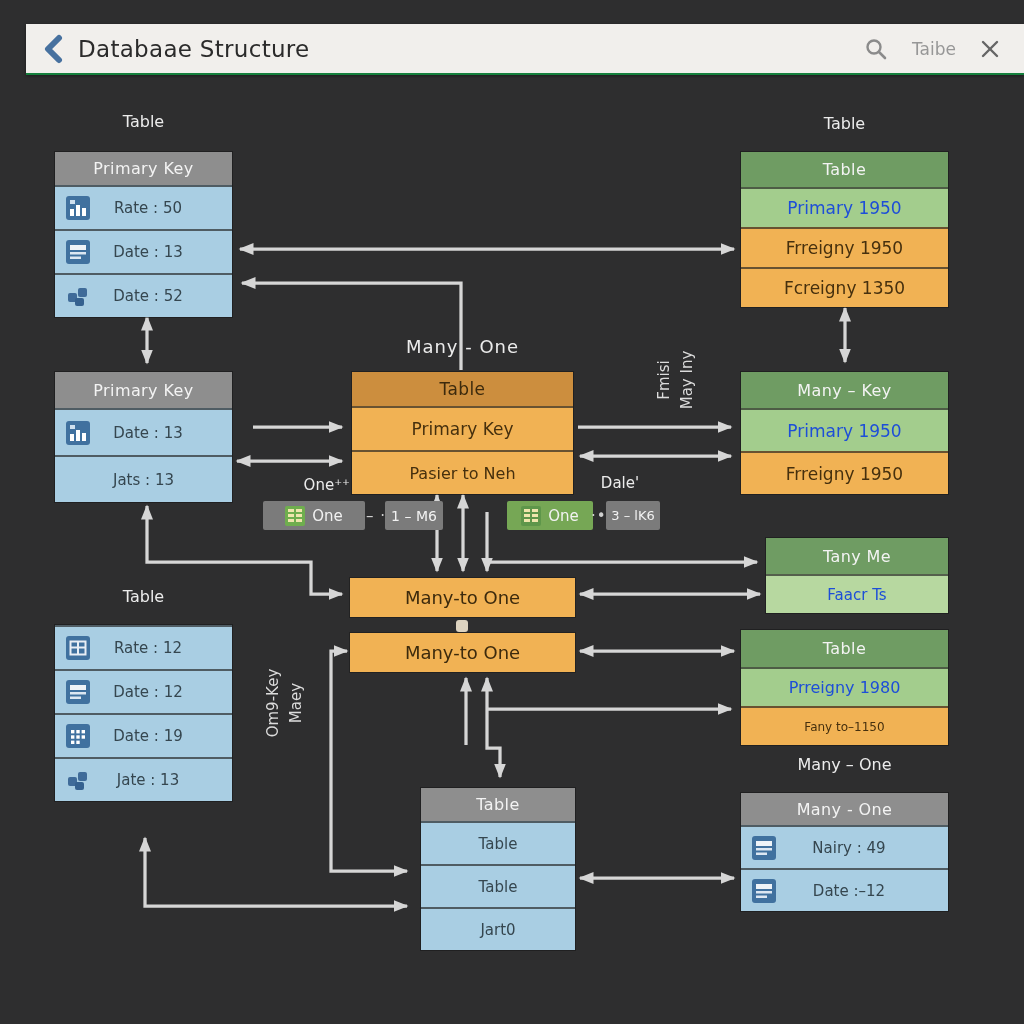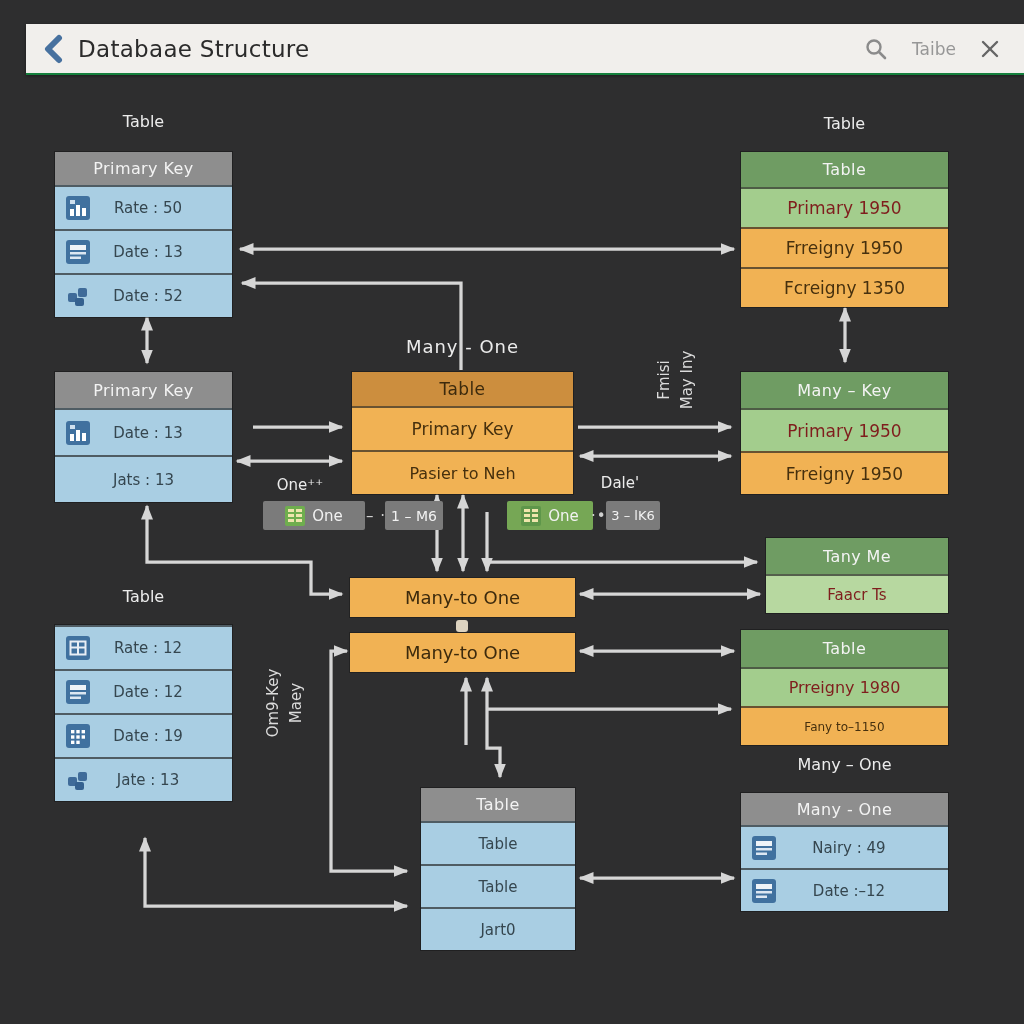--- a/index.html
+++ b/index.html
@@ -16,21 +16,21 @@
   
   .tbl{position:absolute;z-index:2;box-shadow:0 0 0 1px rgba(22,22,22,.55);}
   .thead{display:flex;align-items:center;justify-content:center;color:#f3f3f3;
          font-size:16px;letter-spacing:.4px;height:var(--hh);}
   .thead.gray{background:#8e8e8e;}
   .thead.green{background:#6f9c63;}
   .thead.dorange{background:#cc8e3e;color:#3c2a0d;font-size:17px;}
   .trow{position:relative;display:flex;align-items:center;height:var(--rh);
         border-top:2px solid rgba(30,30,30,.65);font-size:15px;}
   .trow.blue{background:#a9cee3;color:#35464f;}
-  .trow.green{background:#a3cd8d;color:#7f1d1d;}
+  .trow.green{background:#a3cd8d;color:#1d4ed8;}
   .trow.orange{background:#f1b254;color:#46300e;}
   .ric{margin-left:11px;display:flex;flex:0 0 auto;}
   .rtext{flex:1;text-align:center;}
   .hasicon .rtext{padding-right:26px;}
   
   .bar{position:absolute;z-index:2;background:#f1b254;color:#3c2a0d;display:flex;
        align-items:center;justify-content:center;font-size:18px;
        box-shadow:0 0 0 1px rgba(22,22,22,.5);}
   
   .dlabel{position:absolute;z-index:3;color:#ececec;text-align:center;font-size:16px;}
@@ -239,21 +239,21 @@
   </div>
 
   <div class="bar" style="left:350px;top:578px;width:225px;height:39px;">
     <span>Many-to One</span>
   </div>
   <div class="dot-node" style="left:456px;top:620px;"></div>
   <div class="bar" style="left:350px;top:633px;width:225px;height:39px;">
     <span>Many-to One</span>
   </div>
 
-  <div class="dlabel" style="left:250px;top:476px;width:100px;font-size:15px;">One⁺⁺</div>
+  <div class="dlabel" style="left:250px;top:476px;width:100px;font-size:15px;text-align:right;">One⁺⁺</div>
   <div class="chip gray" style="left:263px;top:501px;width:102px;">
     <span style="display:flex;">
         <svg width="20" height="20">
           <rect width="20" height="20" rx="2" fill="#6fae4e"></rect>
           <g fill="#efe6ac">
             <rect x="3" y="3" width="6" height="3"></rect>
             <rect x="11" y="3" width="6" height="3"></rect>
             <rect x="3" y="8" width="6" height="3"></rect>
             <rect x="11" y="8" width="6" height="3"></rect>
             <rect x="3" y="13" width="6" height="3"></rect>

